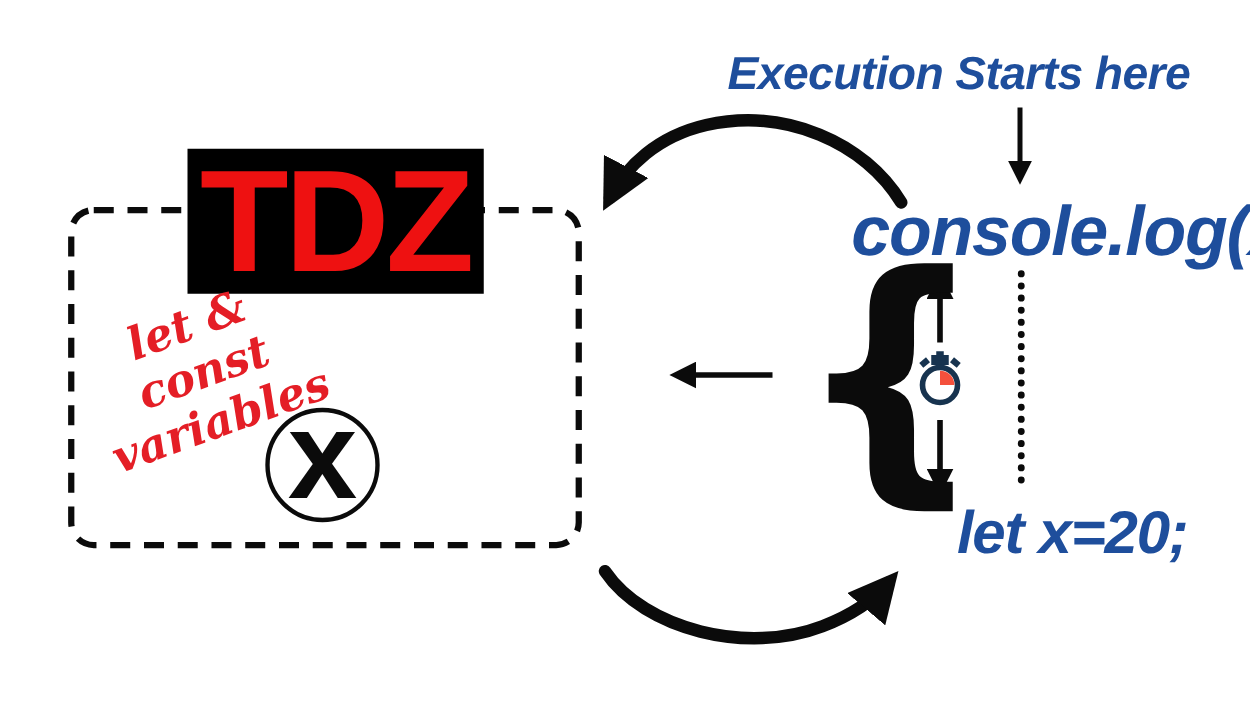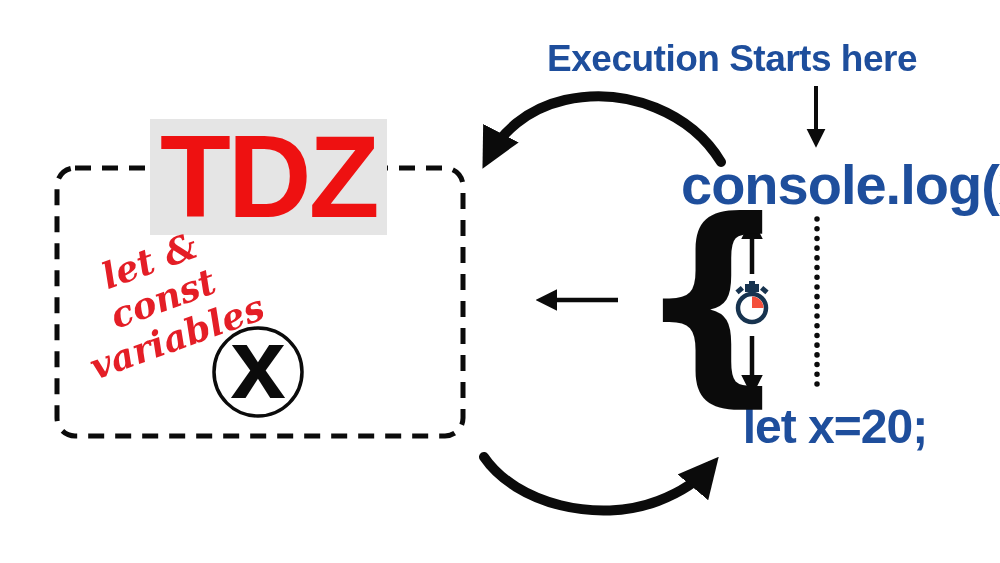--- a/index.html
+++ b/index.html
@@ -3,29 +3,30 @@
 <meta charset="utf-8">
 <style>
   html,body{margin:0;padding:0;}
   body{
     width:1000px;height:563px;position:relative;overflow:hidden;
     background:#ffffff;
     font-family:"Liberation Sans", sans-serif;
   }
   .abs{position:absolute;}
   .blue-label{
-    color:#1e4e9c;font-weight:bold;text-align:center;line-height:1.05;
+    color:#1e4e9c;font-weight:bold;text-align:right;line-height:1.05;
     font-family:"Liberation Sans", sans-serif;
+    font-style:italic;
   }
   #execution-start{left:512px;top:40px;width:440px;font-size:37px;letter-spacing:-0.5px;}
   #console-log{left:681px;top:156px;width:270px;font-size:56px;letter-spacing:-1px;}
   #let-statement{left:720px;top:402px;width:230px;font-size:48px;letter-spacing:-1px;}
   #tdz-title{
     left:150px;top:119px;color:#ee1111;font-size:116px;font-weight:900;
-    line-height:1.0;letter-spacing:-3px;background:#e5e5e5;padding:0 10px;
+    line-height:1.0;letter-spacing:-3px;background:#000000;padding:0 10px;
   }
   #tdz-note{
     left:58px;top:238px;width:210px;
     transform:rotate(-20deg);transform-origin:center center;
     color:#e41e26;font-family:"DejaVu Serif", serif;font-style:italic;font-weight:bold;
     font-size:36px;line-height:1.12;text-align:center;
   }
   #scope-brace{
     left:636px;top:192px;font-size:215px;line-height:215px;font-weight:bold;
     color:#0b0b0b;font-family:"DejaVu Sans", sans-serif;

